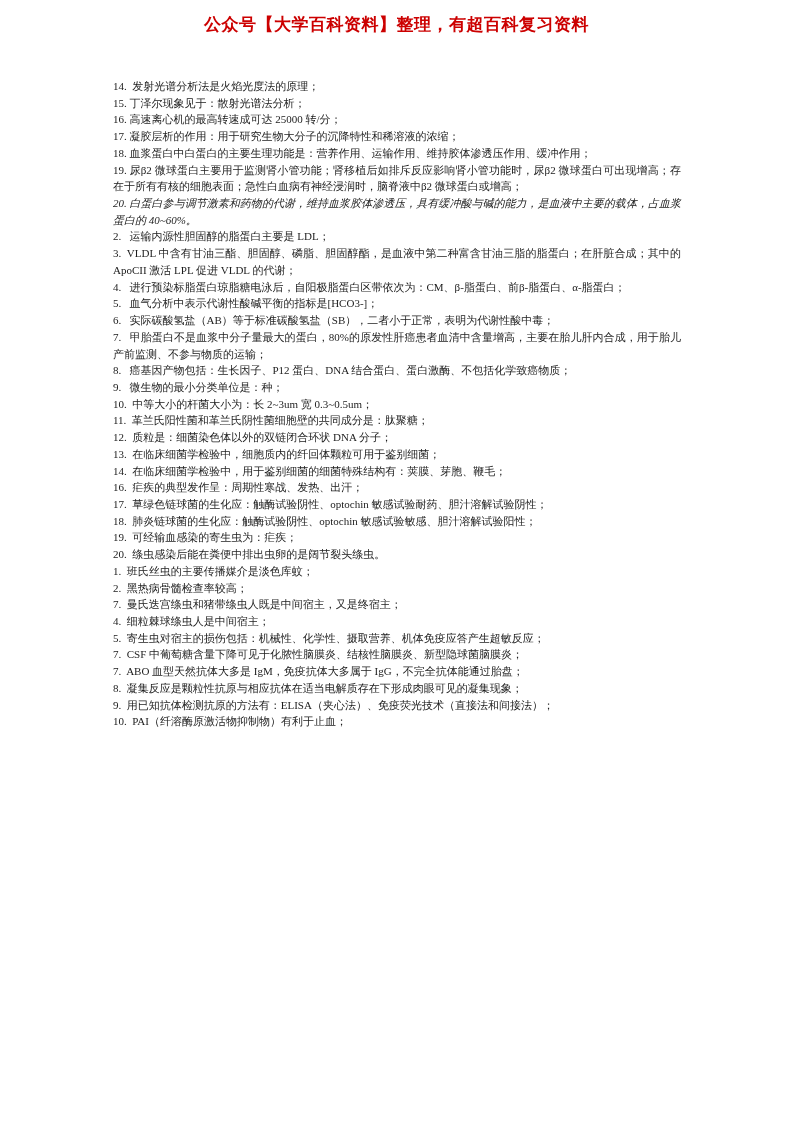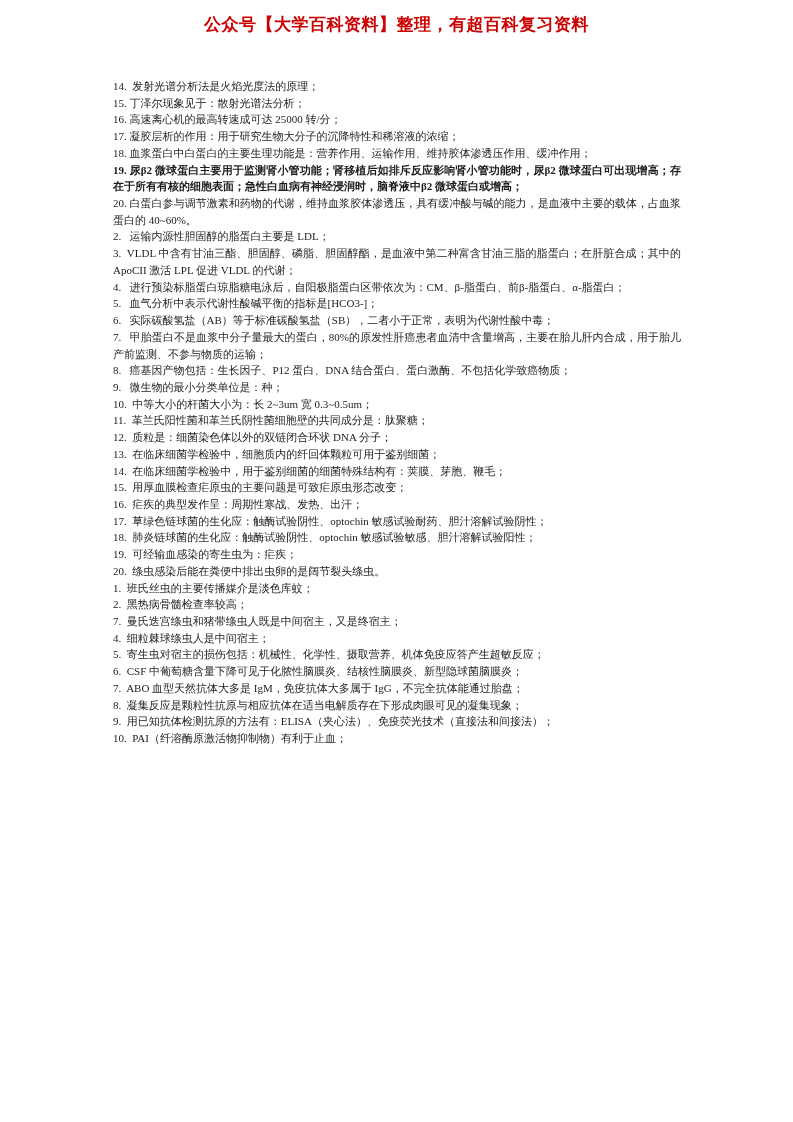--- a/index.html
+++ b/index.html
@@ -45,23 +45,23 @@
   <p class="line" style="color: rgb(28, 28, 28);">14.  发射光谱分析法是火焰光度法的原理；</p>
 
   <p class="line" style="color: rgb(28, 28, 28);">15. 丁泽尔现象见于：散射光谱法分析；</p>
 
   <p class="line" style="color: rgb(28, 28, 28);">16. 高速离心机的最高转速成可达 25000 转/分；</p>
 
   <p class="line" style="color: rgb(28, 28, 28);">17. 凝胶层析的作用：用于研究生物大分子的沉降特性和稀溶液的浓缩；</p>
 
   <p class="line" style="color: rgb(28, 28, 28);">18. 血浆蛋白中白蛋白的主要生理功能是：营养作用、运输作用、维持胶体渗透压作用、缓冲作用；</p>
 
-  <p class="line" style="color: rgb(28, 28, 28); font-weight: bold;">19. 尿β2 微球蛋白主要用于监测肾小管功能；肾移植后如排斥反应影响肾小管功能时，尿β2 微球蛋白可出现增高；存在于所有有核的细胞表面；急性白血病有神经浸润时，脑脊液中β2 微球蛋白或增高；</p>
+  <p class="line" style="color: rgb(28, 28, 28);">19. 尿β2 微球蛋白主要用于监测肾小管功能；肾移植后如排斥反应影响肾小管功能时，尿β2 微球蛋白可出现增高；存在于所有有核的细胞表面；急性白血病有神经浸润时，脑脊液中β2 微球蛋白或增高；</p>
 
-  <p class="line" style="color: rgb(28, 28, 28);">20. 白蛋白参与调节激素和药物的代谢，维持血浆胶体渗透压，具有缓冲酸与碱的能力，是血液中主要的载体，占血浆蛋白的 40~60%。</p>
+  <p class="line" style="color: rgb(28, 28, 28); font-style: italic;">20. 白蛋白参与调节激素和药物的代谢，维持血浆胶体渗透压，具有缓冲酸与碱的能力，是血液中主要的载体，占血浆蛋白的 40~60%。</p>
 
 
   <p class="line" style="color: rgb(28, 28, 28);">2.   运输内源性胆固醇的脂蛋白主要是 LDL；</p>
 
   <p class="line" style="color: rgb(28, 28, 28);">3.  VLDL 中含有甘油三酯、胆固醇、磷脂、胆固醇酯，是血液中第二种富含甘油三脂的脂蛋白；在肝脏合成；其中的 ApoCII 激活 LPL 促进 VLDL 的代谢；</p>
 
   <p class="line" style="color: rgb(28, 28, 28);">4.   进行预染标脂蛋白琼脂糖电泳后，自阳极脂蛋白区带依次为：CM、β-脂蛋白、前β-脂蛋白、α-脂蛋白；</p>
 
   <p class="line" style="color: rgb(28, 28, 28);">5.   血气分析中表示代谢性酸碱平衡的指标是[HCO3-]；</p>
 
@@ -76,21 +76,20 @@
   <p class="line" style="color: rgb(28, 28, 28);">10.  中等大小的杆菌大小为：长 2~3um 宽 0.3~0.5um；</p>
 
   <p class="line" style="color: rgb(28, 28, 28);">11.  革兰氏阳性菌和革兰氏阴性菌细胞壁的共同成分是：肽聚糖；</p>
 
   <p class="line" style="color: rgb(28, 28, 28);">12.  质粒是：细菌染色体以外的双链闭合环状 DNA 分子；</p>
 
   <p class="line" style="color: rgb(28, 28, 28);">13.  在临床细菌学检验中，细胞质内的纤回体颗粒可用于鉴别细菌；</p>
 
   <p class="line" style="color: rgb(28, 28, 28);">14.  在临床细菌学检验中，用于鉴别细菌的细菌特殊结构有：荚膜、芽胞、鞭毛；</p>
 
-  <p class="line" style="color: rgb(28, 28, 28);">15.  用厚血膜检查疟原虫的主要问题是可致疟原虫形态改变；</p>
 
   <p class="line" style="color: rgb(28, 28, 28);">16.  疟疾的典型发作呈：周期性寒战、发热、出汗；</p>
 
   <p class="line" style="color: rgb(28, 28, 28);">17.  草绿色链球菌的生化应：触酶试验阴性、optochin 敏感试验耐药、胆汁溶解试验阴性；</p>
 
   <p class="line" style="color: rgb(28, 28, 28);">18.  肺炎链球菌的生化应：触酶试验阴性、optochin 敏感试验敏感、胆汁溶解试验阳性；</p>
 
   <p class="line" style="color: rgb(28, 28, 28);">19.  可经输血感染的寄生虫为：疟疾；</p>
 
   <p class="line" style="color: rgb(28, 28, 28);">20.  绦虫感染后能在粪便中排出虫卵的是阔节裂头绦虫。</p>
@@ -98,21 +97,21 @@
   <p class="line" style="color: rgb(28, 28, 28);">1.  班氏丝虫的主要传播媒介是淡色库蚊；</p>
 
   <p class="line" style="color: rgb(28, 28, 28);">2.  黑热病骨髓检查率较高；</p>
 
   <p class="line" style="color: rgb(28, 28, 28);">7.  曼氏迭宫绦虫和猪带绦虫人既是中间宿主，又是终宿主；</p>
 
   <p class="line" style="color: rgb(28, 28, 28);">4.  细粒棘球绦虫人是中间宿主；</p>
 
   <p class="line" style="color: rgb(28, 28, 28);">5.  寄生虫对宿主的损伤包括：机械性、化学性、摄取营养、机体免疫应答产生超敏反应；</p>
 
-  <p class="line" style="color: rgb(28, 28, 28);">6.  CSF 中葡萄糖含量下降可见于化脓性脑膜炎、结核性脑膜炎、新型隐球菌脑膜炎；</p>
+  <p class="line" style="color: rgb(28, 28, 28);">7.  CSF 中葡萄糖含量下降可见于化脓性脑膜炎、结核性脑膜炎、新型隐球菌脑膜炎；</p>
 
   <p class="line" style="color: rgb(28, 28, 28);">7.  ABO 血型天然抗体大多是 IgM，免疫抗体大多属于 IgG，不完全抗体能通过胎盘；</p>
 
   <p class="line" style="color: rgb(28, 28, 28);">8.  凝集反应是颗粒性抗原与相应抗体在适当电解质存在下形成肉眼可见的凝集现象；</p>
 
   <p class="line" style="color: rgb(28, 28, 28);">9.  用已知抗体检测抗原的方法有：ELISA（夹心法）、免疫荧光技术（直接法和间接法）；</p>
 
   <p class="line" style="color: rgb(28, 28, 28);">10.  PAI（纤溶酶原激活物抑制物）有利于止血；</p>
 </div>
 </div>

